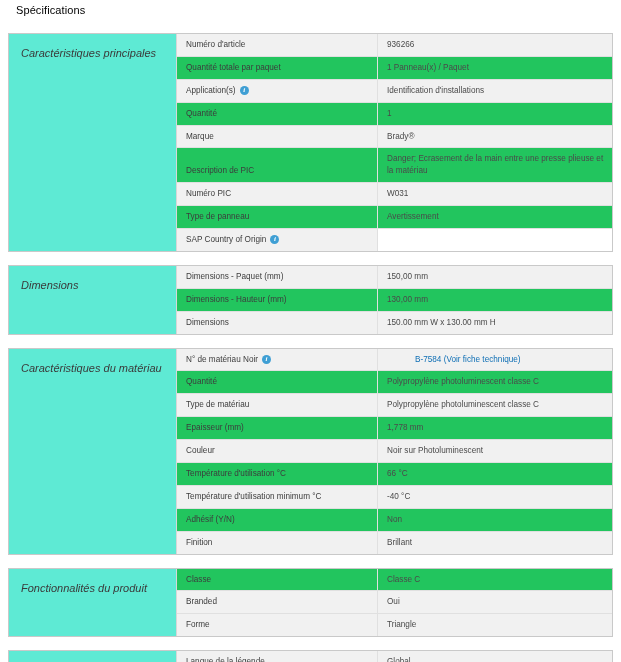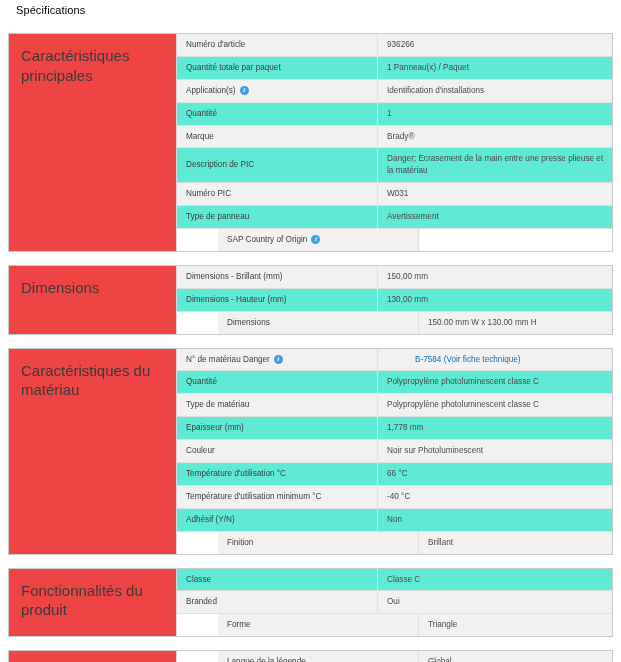--- a/index.html
+++ b/index.html
@@ -34,44 +34,45 @@
     background: #ffffff;
     margin-bottom: 13px;
     display: flex;
     width: 605px;
   }
 
   .block-head {
     width: 168px;
     min-width: 168px;
     padding: 12px 10px 10px 12px;
-    font-size: 15px;
+    font-size: 11px;
     color: #3a3a3a;
-    background: #ef4444;
+    background: #5eead4;
     line-height: 1.3;
     border-right: 1px solid #d7d7d7;
+    font-style: italic;
   }
 
   .rows {
     flex: 1;
     display: flex;
     flex-direction: column;
   }
 
   .spec-row {
     display: flex;
     border-bottom: 1px solid #e0e0e0;
     min-height: 20px;
   }
-  .spec-row:last-child { border-bottom: none; margin-left: 41px; }
+  .spec-row:last-child { border-bottom: none; }
 
   .spec-row.shade .rlabel,
   .spec-row.shade .rvalue { background: #f1f1f1; }
   .spec-row.plain .rlabel,
-  .spec-row.plain .rvalue { background: #5eead4; }
+  .spec-row.plain .rvalue { background: #22c55e; align-items: flex-end; }
 
   .rlabel {
     width: 201px;
     min-width: 201px;
     padding: 5px 8px 5px 9px;
     font-size: 8.2px;
     color: #3c3c3c;
     line-height: 1.45;
     display: flex;
     align-items: center;
@@ -194,21 +195,21 @@
               <span class="info-icon">i</span>
             </div>
           </div>
         </div>
       </div>
       <div class="spec-block">
         <div class="block-head">Dimensions</div>
         <div class="rows">
           <div class="spec-row shade">
             <div class="rlabel">
-              <span>Dimensions - Brillant (mm)</span>
+              <span>Dimensions - Paquet (mm)</span>
             </div>
             <div class="rvalue">
               <span class="val-wrap">150,00 mm</span>
             </div>
           </div>
           <div class="spec-row plain">
             <div class="rlabel">
               <span>Dimensions - Hauteur (mm)</span>
             </div>
             <div class="rvalue">
@@ -223,21 +224,21 @@
               <span class="val-wrap">150.00 mm W x 130.00 mm H</span>
             </div>
           </div>
         </div>
       </div>
       <div class="spec-block">
         <div class="block-head">Caractéristiques du matériau</div>
         <div class="rows">
           <div class="spec-row shade">
             <div class="rlabel">
-              <span>N° de matériau Danger</span>
+              <span>N° de matériau Noir</span>
               <span class="info-icon">i</span>
             </div>
             <div class="rvalue">
               <span class="val-wrap link">B-7584 (Voir fiche technique)</span>
             </div>
           </div>
           <div class="spec-row plain">
             <div class="rlabel">
               <span>Quantité</span>
             </div>

